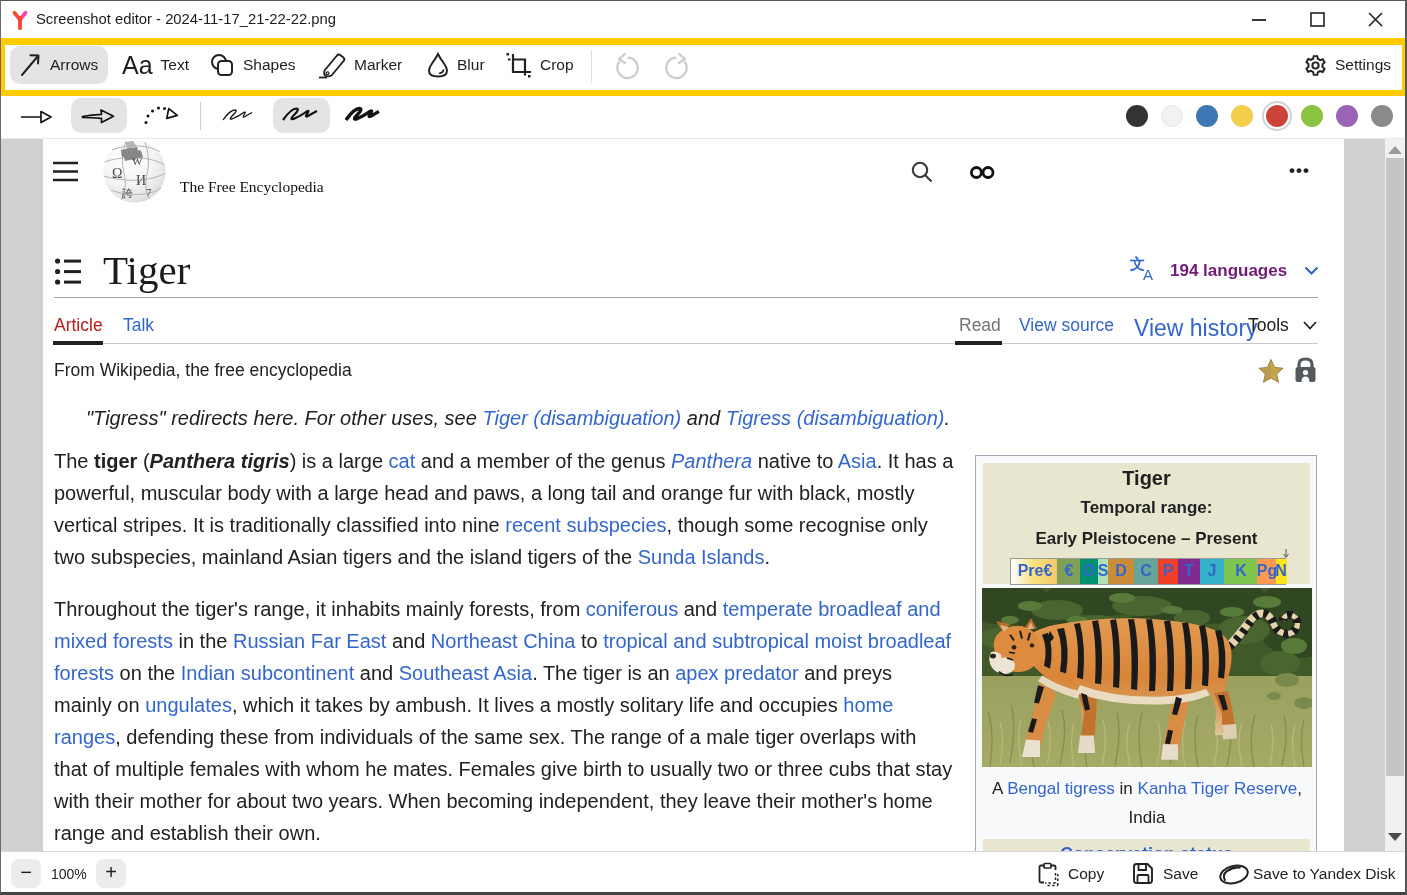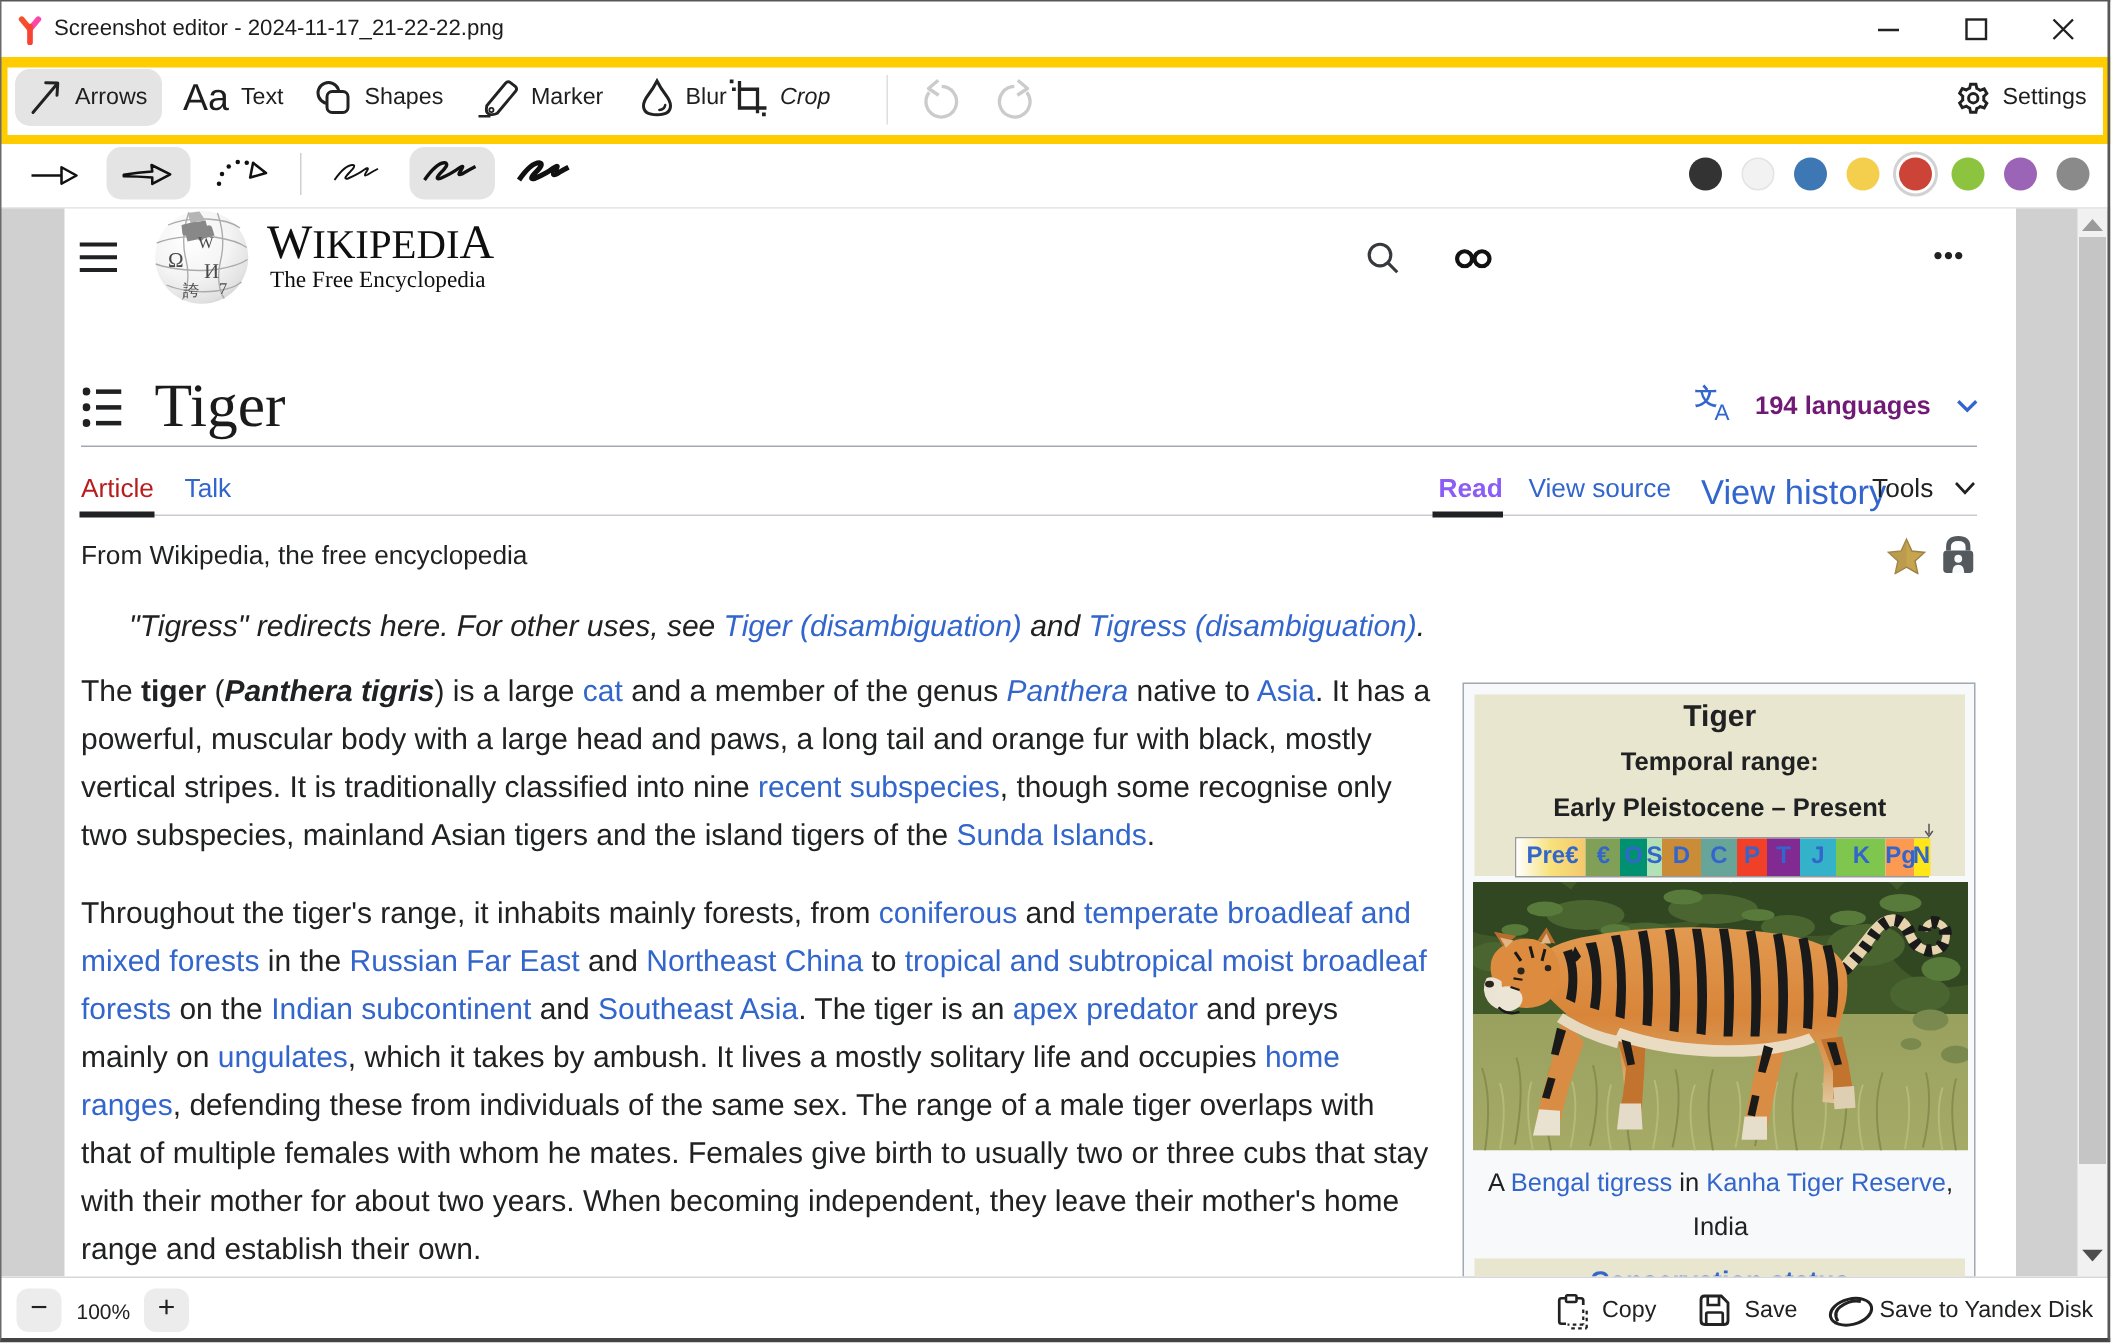--- a/index.html
+++ b/index.html
@@ -86,21 +86,21 @@
       </svg>
       <span style="margin-left:5px;">Marker</span>
     </div>
     <div class="tbtn" style="left:420px; top:1px; height:38px;">
       <svg width="26" height="28" viewBox="0 0 26 28">
         <path d="M13 3 Q15.5 8 19 12.5 Q22 16.5 22 19.5 Q22 25.5 13 25.5 Q4 25.5 4 19.5 Q4 16.5 7 12.5 Q10.5 8 13 3 Z" fill="none" stroke="#222" stroke-width="2"></path>
         <path d="M18.5 19 Q18 22 14.5 22.3" fill="none" stroke="#222" stroke-width="1.6" stroke-linecap="round"></path>
       </svg>
       <span style="margin-left:6px;">Blur</span>
     </div>
-    <div class="tbtn" style="left:480px; top:1px; height:38px;font-style:italic;">
+    <div class="tbtn" style="left:500px; top:1px; height:38px;">
       <svg width="28" height="28" viewBox="0 0 28 28">
         <rect x="1.5" y="2" width="2.5" height="2.5" fill="#222"></rect>
         <path d="M8 3 L8 21 L26 21" fill="none" stroke="#222" stroke-width="2.2"></path>
         <path d="M7 8.5 L20 8.5 L20 22" fill="none" stroke="#222" stroke-width="2.2"></path>
         <path d="M3 8.5 L7 8.5 M20 22 L20 26" fill="none" stroke="#222" stroke-width="2.2" stroke-dasharray="2.5 2"></path>
         <rect x="23" y="24" width="2.5" height="2.5" fill="#222"></rect>
       </svg>
       <span style="margin-left:7px;">Crop</span>
     </div>
     <div style="position:absolute; left:586px; top:5px; width:1px; height:33px; background:#dedede;"></div>
@@ -192,21 +192,20 @@
         <path d="M18 10 L24 8.5 Q26 6 28 8 L34 7 L35 10.5 Q38 9.5 38.5 12 L40 17 L33 19 Q31 22 29 19.5 L22 21 L21 17 Q18.5 17.5 18.5 15 Z" fill="#888888"></path>
         <path d="M24 8.5 L22 2 L30 1 L34 7" fill="#b5b5b5"></path>
         <g fill="#4a4a4a" font-family="Liberation Serif, serif">
           <text x="9" y="38" font-size="14">Ω</text>
           <text x="29" y="25" font-size="11">W</text>
           <text x="33" y="45" font-size="14">И</text>
           <text x="19" y="57" font-size="11">誇</text>
           <text x="43" y="56" font-size="11">7</text>
         </g>
       </svg>
-      <div class="abs serif" style="left:135px; top:4px; font-size:32px; color:#0f0f0f;">W<span style="font-size:27.2px;">IKIPEDI</span>A</div>
       <div class="abs serif" style="left:137px; top:39px; font-size:15.5px; color:#0f0f0f;">The Free Encyclopedia</div>
       <svg class="abs" style="left:867px; top:21px;" width="24" height="24" viewBox="0 0 24 24">
         <circle cx="10" cy="10" r="7.2" fill="none" stroke="#36393d" stroke-width="2.1"></circle>
         <path d="M15.3 15.3 L21.5 21.5" stroke="#36393d" stroke-width="2.1"></path>
       </svg>
       <svg class="abs" style="left:927px; top:27px;" width="25" height="13" viewBox="0 0 25 13">
         <circle cx="6.4" cy="6.5" r="5" fill="none" stroke="#111" stroke-width="2.8"></circle>
         <circle cx="18" cy="6.5" r="5" fill="none" stroke="#111" stroke-width="2.8"></circle>
       </svg>
       <div class="abs" style="left:1246px; top:22px; font-size:17px; color:#202122; letter-spacing:1px; font-weight:bold;">•••</div>
@@ -227,21 +226,21 @@
         <text x="13" y="26" font-size="15" fill="#3366cc">A</text>
       </svg>
       <div class="abs" style="left:1127px; top:122px; font-size:17px; color:#701a75; font-weight:bold;">194 languages</div>
       <svg class="abs" style="left:1261px; top:127px;" width="15" height="10" viewBox="0 0 15 10">
           <path d="M1.5 1.5 L7.5 7.5 L13.5 1.5" fill="none" stroke="#3366cc" stroke-width="2.2"></path>
         </svg>
       <div class="abs" style="left:11px; top:158px; width:1264px; height:1px; background:#a2a9b1;"></div>
 
       <div class="abs" style="left:11px; top:176px; font-size:17.5px; color:#b91c1c;">Article</div>
       <div class="abs wlink" style="left:80px; top:176px; font-size:17.5px;">Talk</div>
-      <div class="abs" style="left:916px; top:176px; font-size:17.5px; color:#8b5cf6;font-weight:bold;">Read</div>
+      <div class="abs" style="left:916px; top:176px; font-size:17.5px; color:#737373;">Read</div>
       <div class="abs wlink" style="left:976px; top:176px; font-size:17.5px;">View source</div>
       <div class="abs wlink" style="left:1091px; top:176px; font-size:23px;">View history</div>
       <div class="abs" style="left:1205px; top:176px; font-size:17.5px; color:#202122;">Tools</div>
       <svg class="abs" style="left:1260px; top:182px;" width="14" height="9" viewBox="0 0 14 9">
           <path d="M1 1 L7 7.5 L13 1" fill="none" stroke="#202122" stroke-width="1.8"></path>
         </svg>
       <div class="abs" style="left:11px; top:204px; width:1264px; height:1px; background:#c8ccd1;"></div>
       <div class="abs" style="left:10px; top:202px; width:50px; height:3.5px; background:#202122;"></div>
       <div class="abs" style="left:912px; top:202px; width:47px; height:3.5px; background:#202122;"></div>
 

